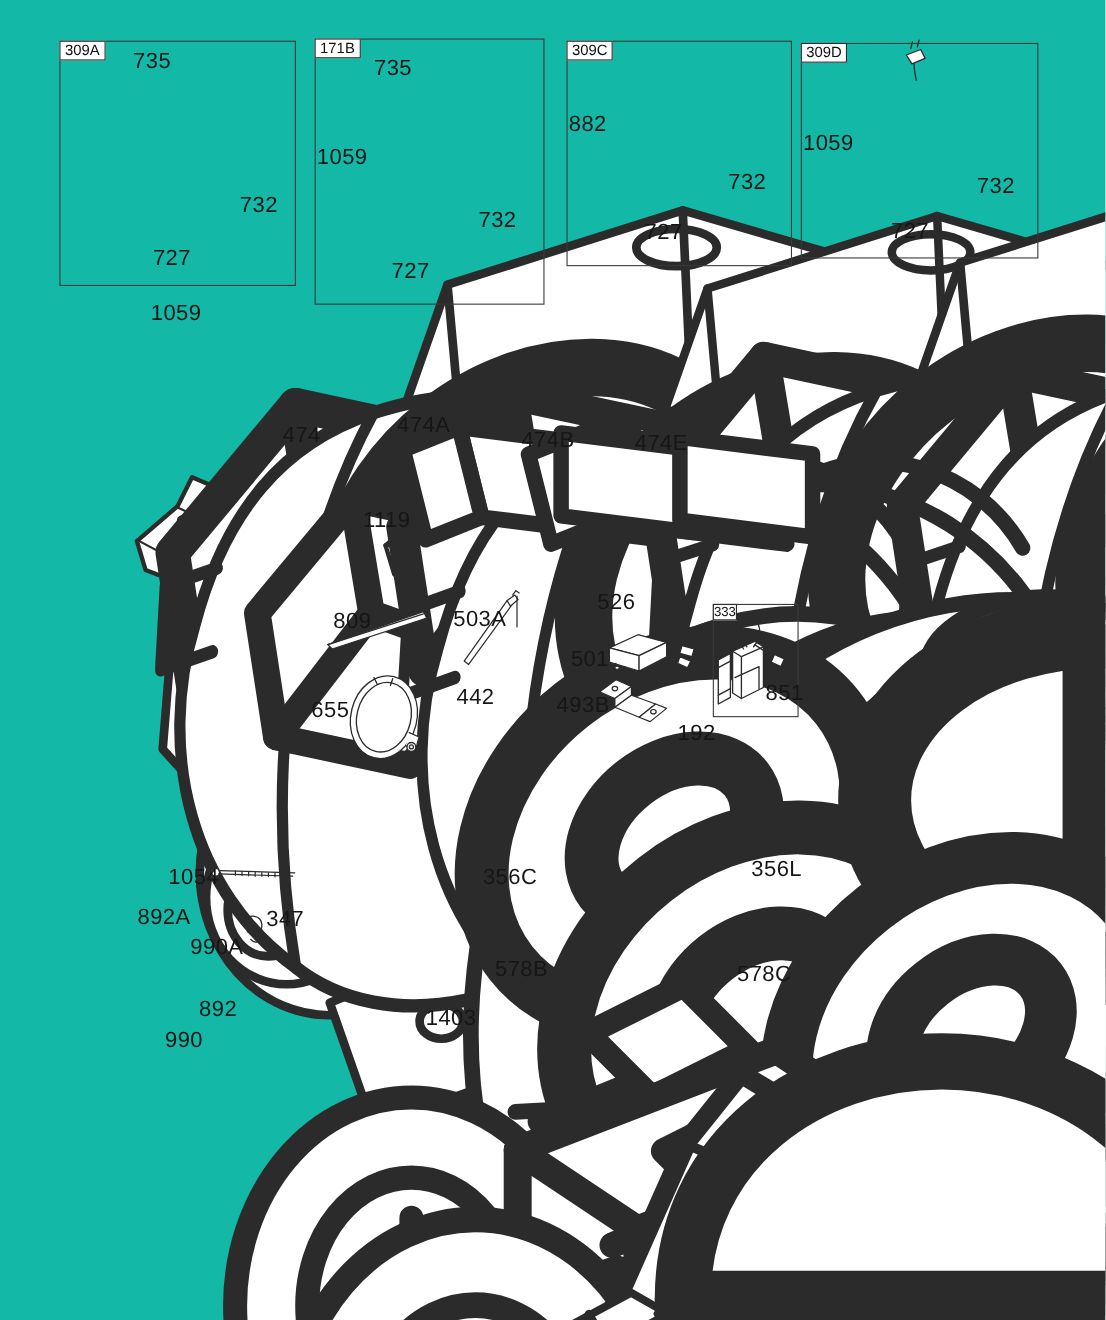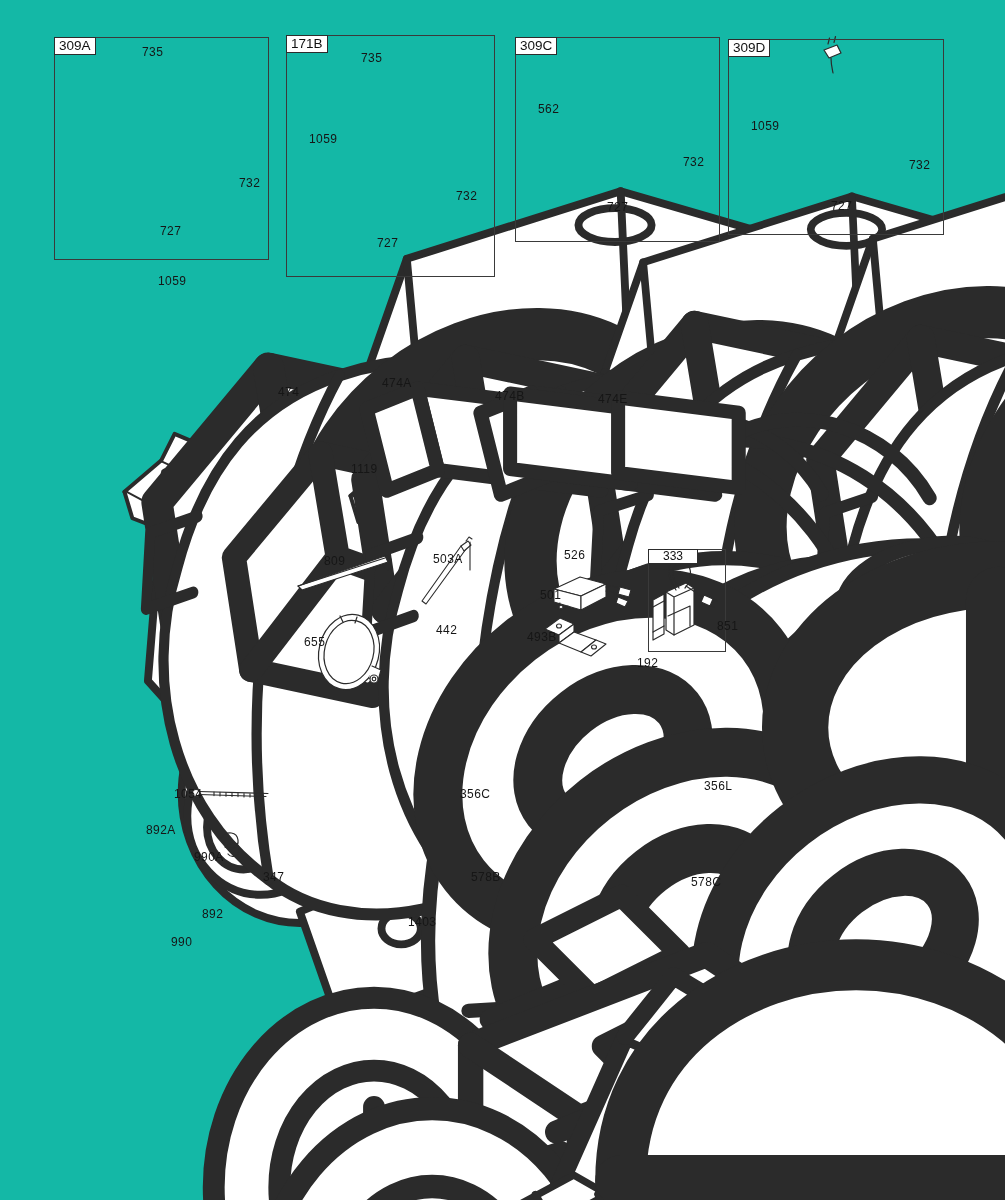--- a/index.html
+++ b/index.html
@@ -1,22 +1,22 @@
 <!DOCTYPE html>
 <html><head>
 <meta charset="utf-8">
 <style>
   html,body{margin:0;padding:0;background:#ffffff;}
   .canvas{position:relative;width:1005px;height:1200px;background:#14b8a6;
           font-family:Liberation Sans, sans-serif;overflow:hidden;}
-  .lbl{position:absolute;font-size:12px;color:#161616;letter-spacing:.4px;white-space:nowrap;margin-left:21px;}
+  .lbl{position:absolute;font-size:20px;color:#161616;letter-spacing:.4px;white-space:nowrap;}
   .panel{position:absolute;border:1px solid #3a3a3a;}
   .ptitle{position:absolute;border:1.2px solid #2c2c2c;background:#fff;font-size:13.5px;
           line-height:16px;padding:0 4px;color:#111;}
-  .ptitle.small{font-size:12px;line-height:13px;padding:0 14px;}
+  .ptitle.small{font-size:12px;line-height:13px;padding:0 0;}
   svg.art{position:absolute;left:0;top:0;}
   svg path,svg ellipse,svg circle{stroke:#2b2b2b;stroke-linecap:round;stroke-linejoin:round;}
   svg .s{fill:none}
   svg .w{fill:#ffffff}
   svg .g{fill:#dcdcdc}
 </style>
 </head>
 <body>
 
 <div class="canvas">
@@ -420,48 +420,48 @@
 <div class="lbl" style="left:121px;top:45px">735</div>
 <div class="lbl" style="left:218px;top:176px">732</div>
 <div class="lbl" style="left:139px;top:224px">727</div>
 <div class="lbl" style="left:137px;top:274px">1059</div>
 
 <div class="lbl" style="left:340px;top:51px">735</div>
 <div class="lbl" style="left:288px;top:132px">1059</div>
 <div class="lbl" style="left:435px;top:189px">732</div>
 <div class="lbl" style="left:356px;top:236px">727</div>
 
-<div class="lbl" style="left:517px;top:102px">562</div>
+<div class="lbl" style="left:517px;top:102px">882</div>
 <div class="lbl" style="left:662px;top:155px">732</div>
 <div class="lbl" style="left:586px;top:200px">727</div>
 
 <div class="lbl" style="left:730px;top:119px">1059</div>
 <div class="lbl" style="left:888px;top:158px">732</div>
 <div class="lbl" style="left:810px;top:199px">727</div>
 
 <div class="lbl" style="left:257px;top:385px">474</div>
 <div class="lbl" style="left:361px;top:376px">474A</div>
 <div class="lbl" style="left:474px;top:389px">474B</div>
 <div class="lbl" style="left:577px;top:392px">474E</div>
 <div class="lbl" style="left:330px;top:462px">1119</div>
 
 <div class="lbl" style="left:303px;top:554px">809</div>
 <div class="lbl" style="left:412px;top:552px">503A</div>
-<div class="lbl" style="left:543px;top:548px">526</div>
+<div class="lbl" style="left:543px;top:537px">526</div>
 <div class="lbl" style="left:519px;top:588px">501</div>
 <div class="lbl" style="left:506px;top:630px">493B</div>
 <div class="lbl" style="left:696px;top:619px">851</div>
 <div class="lbl" style="left:616px;top:656px">192</div>
 <div class="lbl" style="left:283px;top:635px">655</div>
 <div class="lbl" style="left:415px;top:623px">442</div>
 
 <div class="lbl" style="left:153px;top:787px">1054</div>
 <div class="lbl" style="left:125px;top:823px">892A</div>
 <div class="lbl" style="left:173px;top:850px">990A</div>
-<div class="lbl" style="left:242px;top:870px">347</div>
+<div class="lbl" style="left:242px;top:825px">347</div>
 <div class="lbl" style="left:181px;top:907px">892</div>
 <div class="lbl" style="left:150px;top:935px">990</div>
 <div class="lbl" style="left:439px;top:787px">356C</div>
 <div class="lbl" style="left:683px;top:779px">356L</div>
 <div class="lbl" style="left:450px;top:870px">578B</div>
 <div class="lbl" style="left:670px;top:875px">578C</div>
 <div class="lbl" style="left:387px;top:915px">1403</div>
 
 </div>
 

